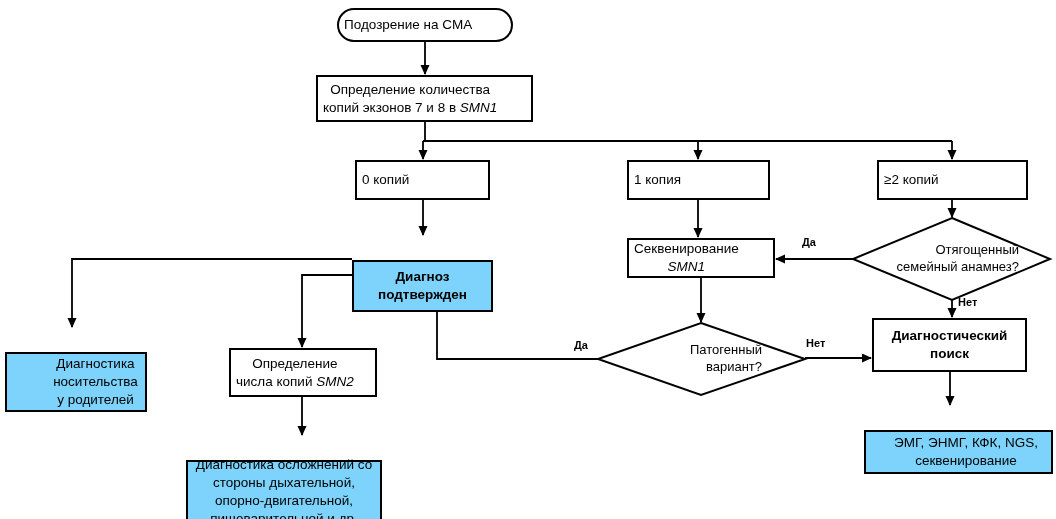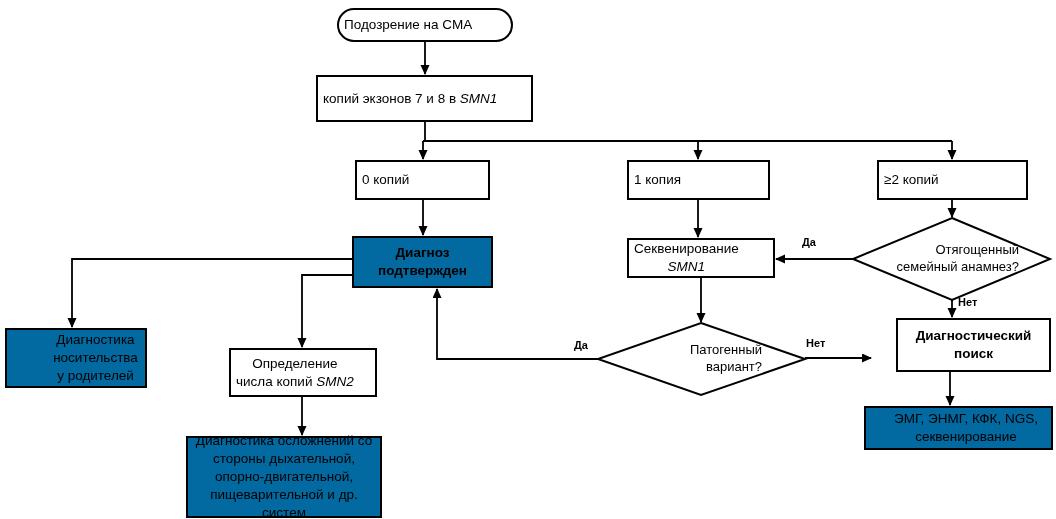--- a/index.html
+++ b/index.html
@@ -20,23 +20,23 @@
     background:#ffffff;
     display:flex;
     align-items:center;
     justify-content:flex-start;
     text-align:center;
     font-size:13.5px;
     line-height:1.32;
     padding:2px 5px;
   }
   .oval{border-radius:18px;}
-  .shaded{background:#0369a1;border-width:2.5px;}
+  .shaded{background:#7dd3fc;border-width:2.5px;margin-top:24px;}
   .bold{font-weight:bold;}
-  .thick{border-width:2.5px;margin-left:24px;}
+  .thick{border-width:2.5px;}
   .dtext{
     position:absolute;
     display:flex;
     align-items:center;
     justify-content:center;
     text-align:right;
     font-size:13px;
     line-height:1.3;
   }
   .elabel{
@@ -97,20 +97,21 @@
       <polygon points="701,323 805,359 701,395 598,359"></polygon>
     </g>
   </svg>
 
   <div class="node oval" style="left:337px;top:8px;width:176px;height:34px;">
     <span>Подозрение на СМА</span>
   </div>
 
   <div class="node" style="left:316px;top:75px;width:217px;height:47px;">
     <div>
+      <span class="ln">Определение количества</span>
       <span class="ln"><span>копий экзонов 7 и 8 в </span><i>SMN1</i></span>
     </div>
   </div>
 
   <div class="node" style="left:355px;top:160px;width:135px;height:40px;">
     <span>0 копий</span>
   </div>
 
   <div class="node" style="left:627px;top:160px;width:143px;height:40px;">
     <span>1 копия</span>

